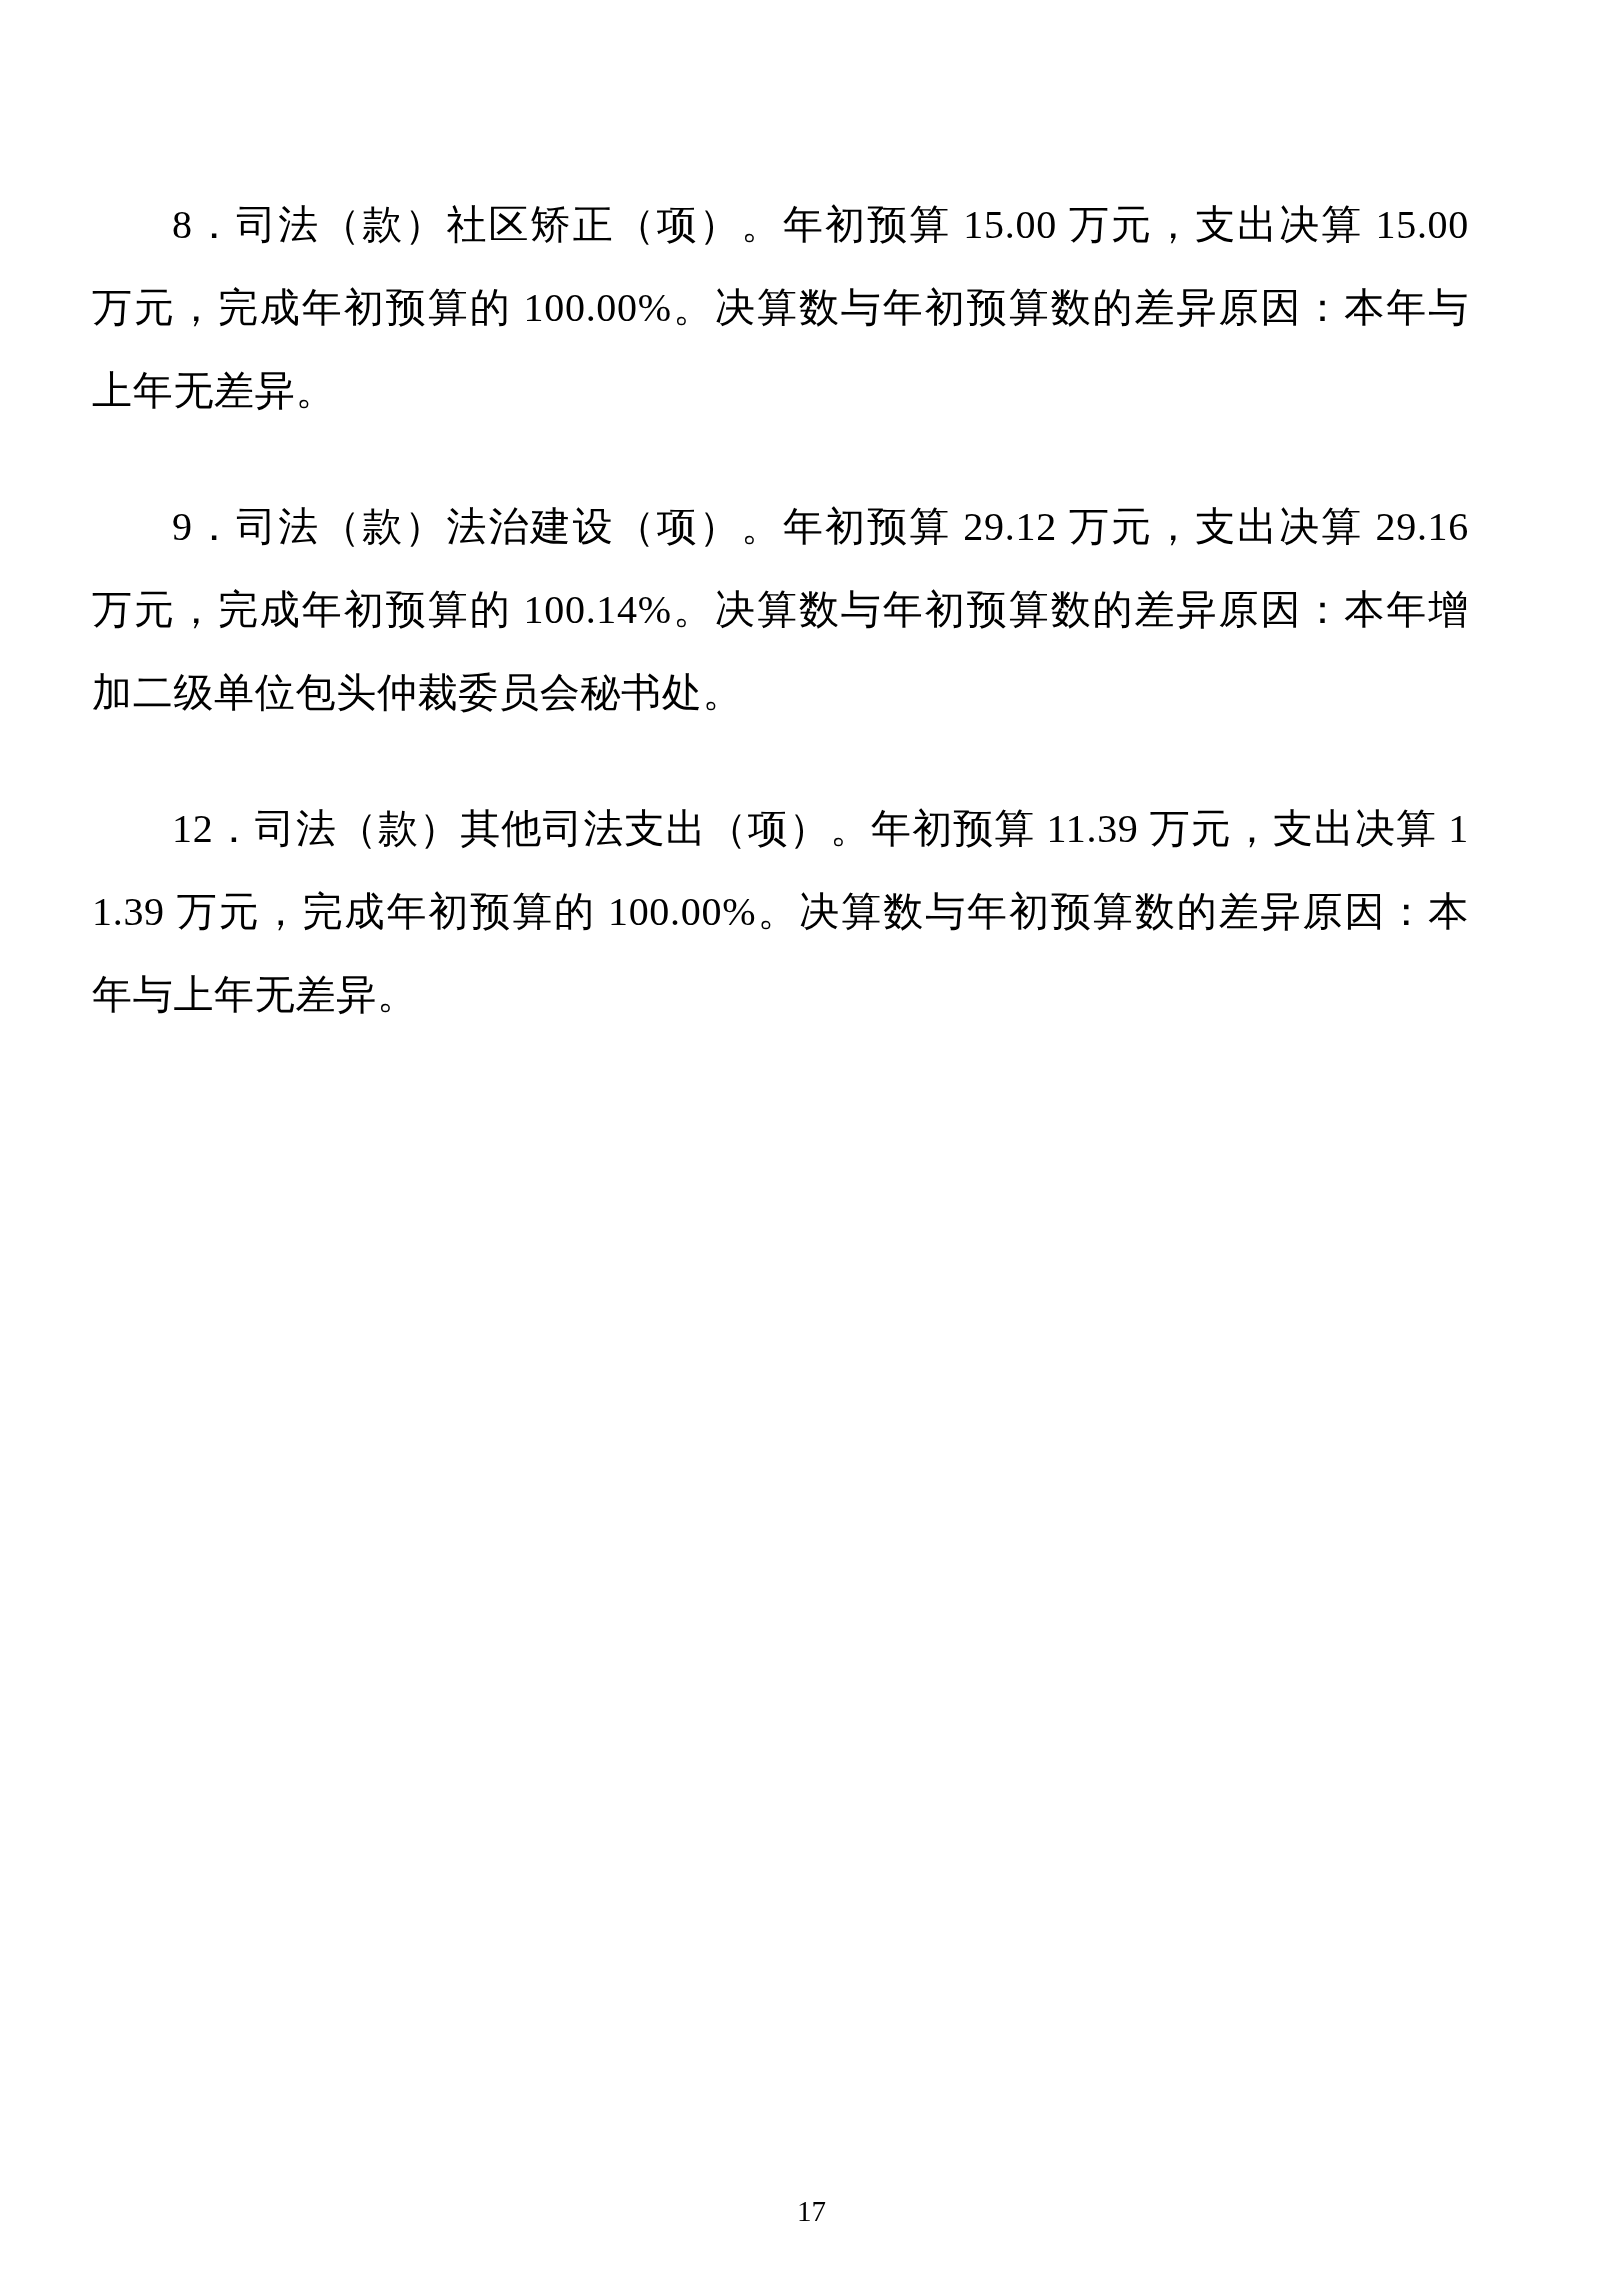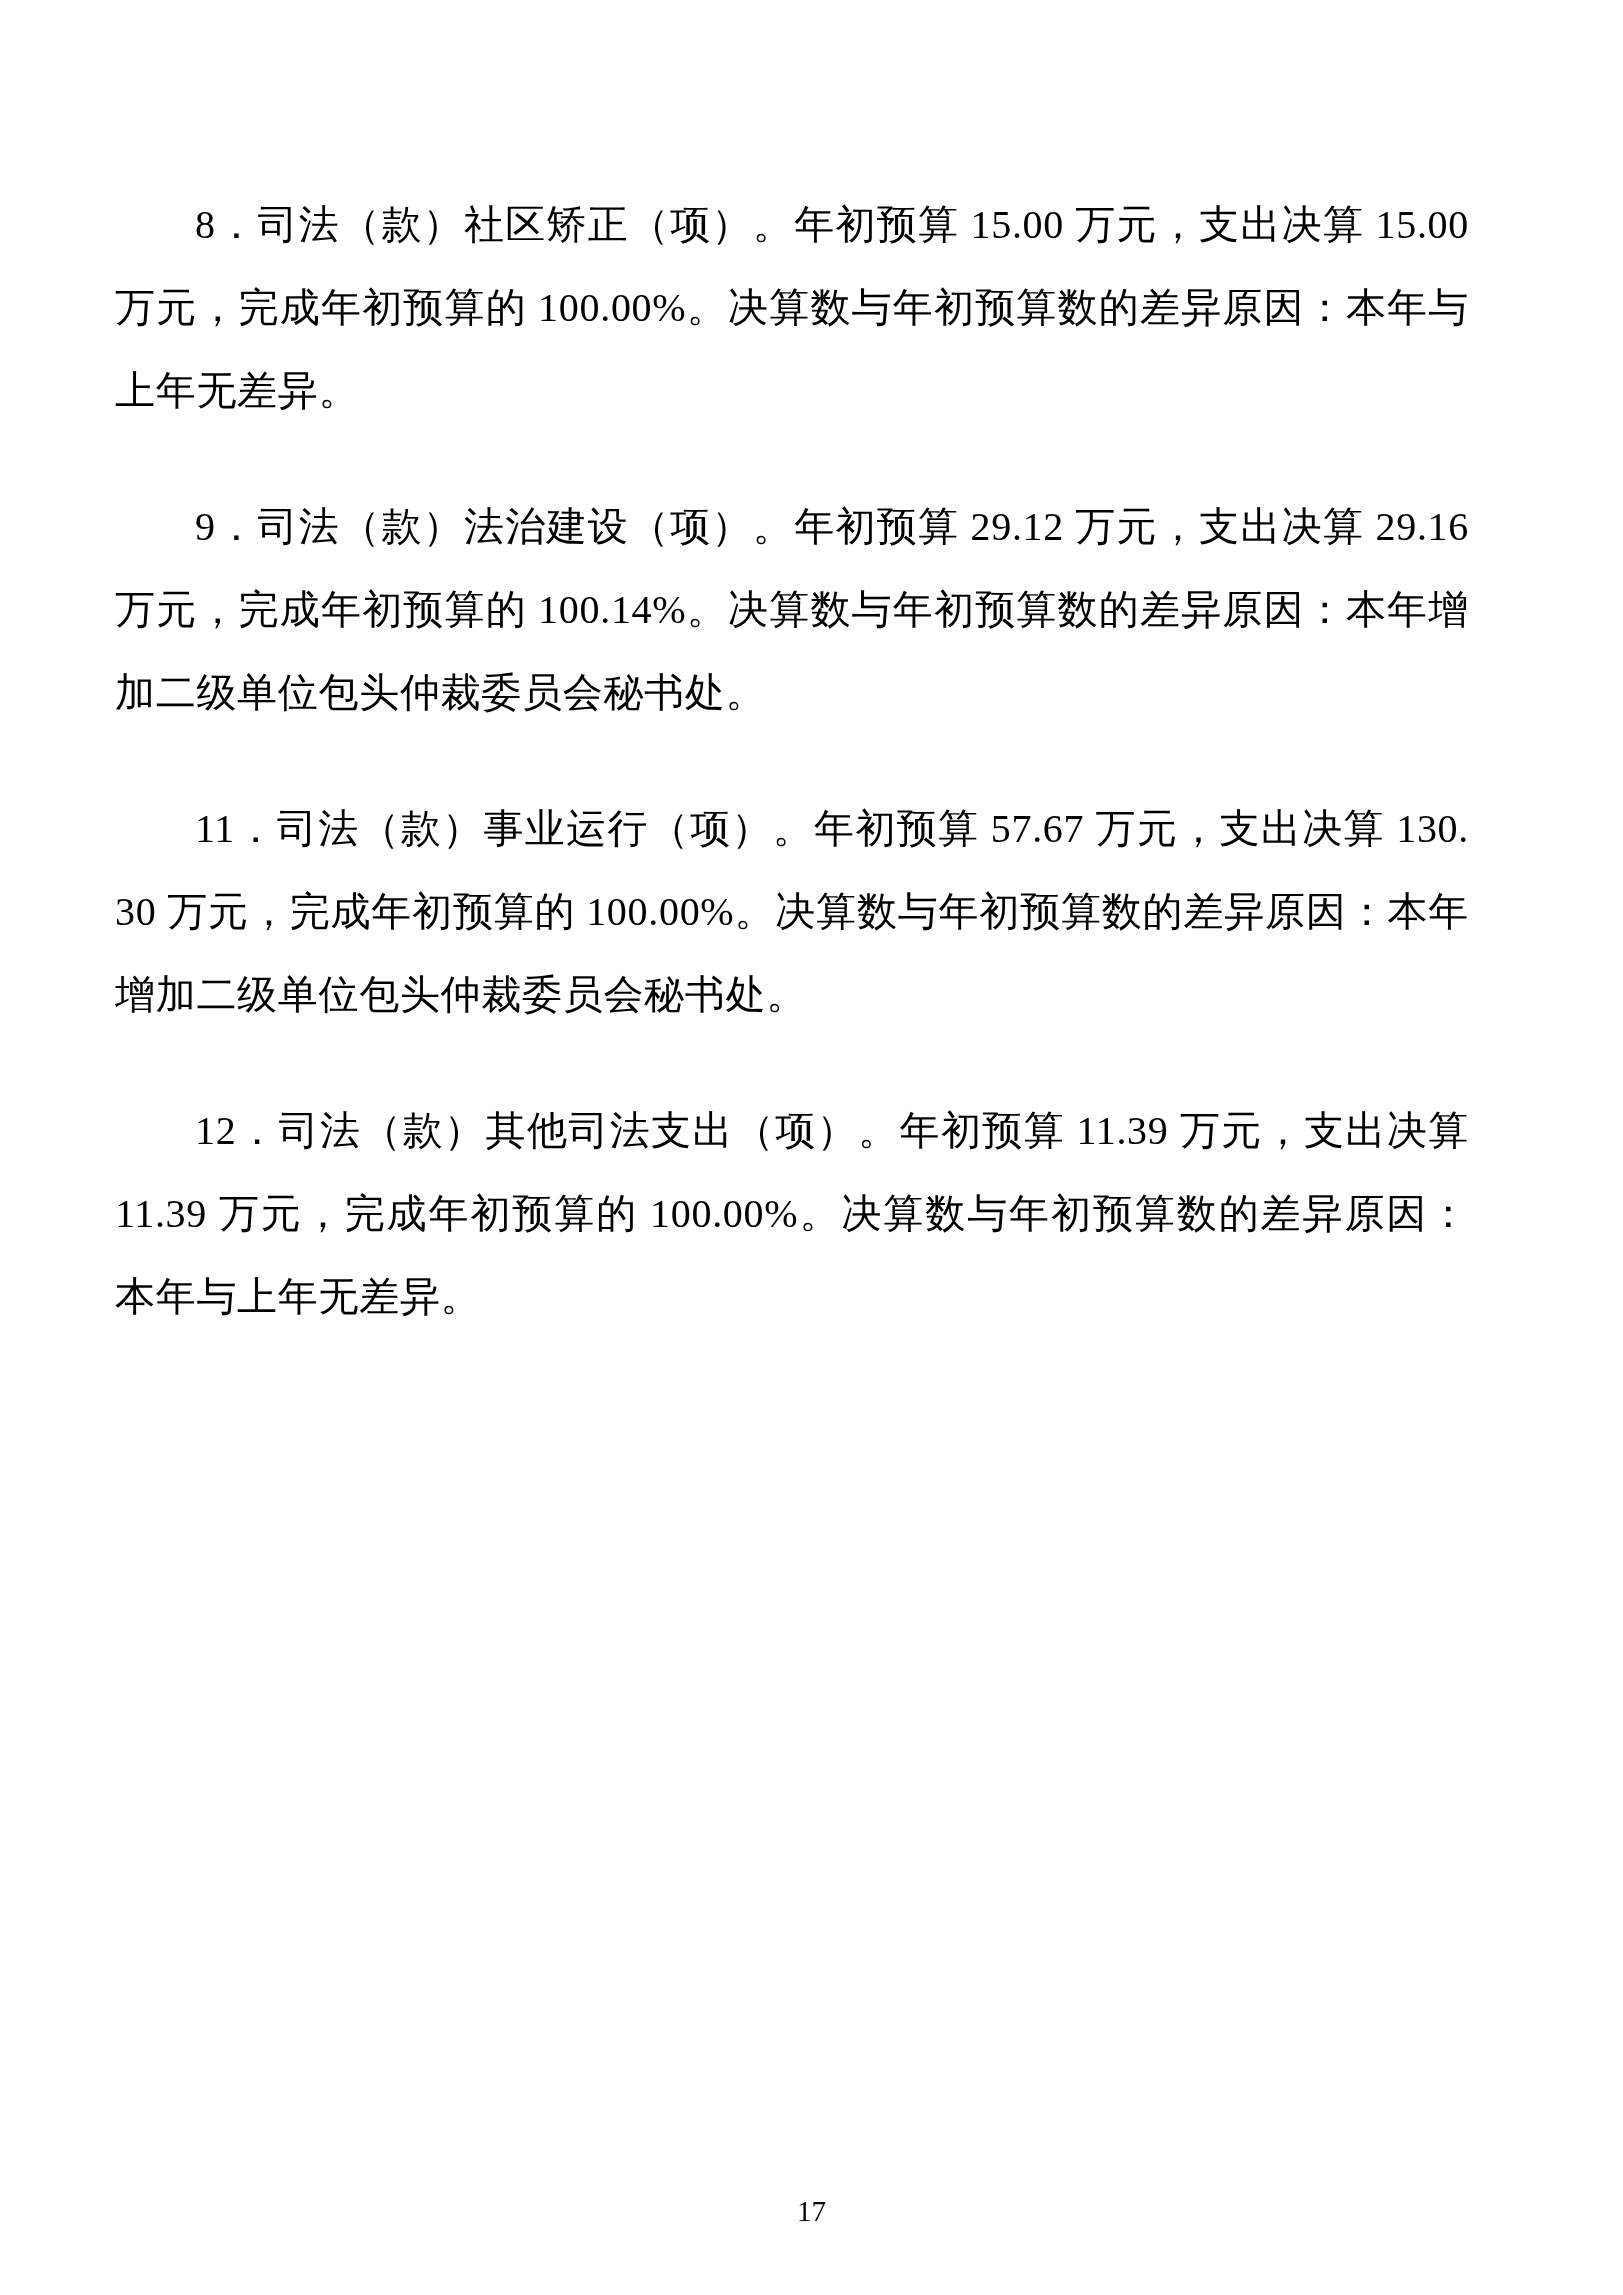--- a/index.html
+++ b/index.html
@@ -10,21 +10,21 @@
   .page {
     position: relative;
     width: 1623px;
     height: 2295px;
     background: #ffffff;
     color: #000000;
     font-family: "Liberation Serif", "DejaVu Serif", serif;
     overflow: hidden;
   }
   .content {
-    padding: 183px 154px 0 115px;
+    padding: 183px 154px 0 92px;
   }
   p.para {
     margin: 0 0 53px 0;
     font-size: 40px;
     line-height: 83px;
     text-align: justify;
     text-justify: inter-character;
     text-indent: 2em;
     letter-spacing: 0.7px;
     word-break: break-all;
@@ -40,18 +40,17 @@
     margin-top: 48px;
   }
 </style>
 </head>
 <body>
 
 <div class="page">
   <div class="content">
     <p class="para">8．司法（款）社区矫正（项）。年初预算 15.00 万元，支出决算 15.00 万元，完成年初预算的 100.00%。决算数与年初预算数的差异原因：本年与上年无差异。</p>
     <p class="para">9．司法（款）法治建设（项）。年初预算 29.12 万元，支出决算 29.16 万元，完成年初预算的 100.14%。决算数与年初预算数的差异原因：本年增加二级单位包头仲裁委员会秘书处。</p>
-    <p class="para">11．司法（款）事业运行（项）。年初预算 57.67 万元，支出决算 130.30 万元，完成年初预算的 100.00%。决算数与年初预算数的差异原因：本年增加二级单位包头仲裁委员会秘书处。</p>
     <p class="para">12．司法（款）其他司法支出（项）。年初预算 11.39 万元，支出决算 11.39 万元，完成年初预算的 100.00%。决算数与年初预算数的差异原因：本年与上年无差异。</p>
   </div>
   <div class="page-number">17</div>
 </div>
 
 
 </body></html>

